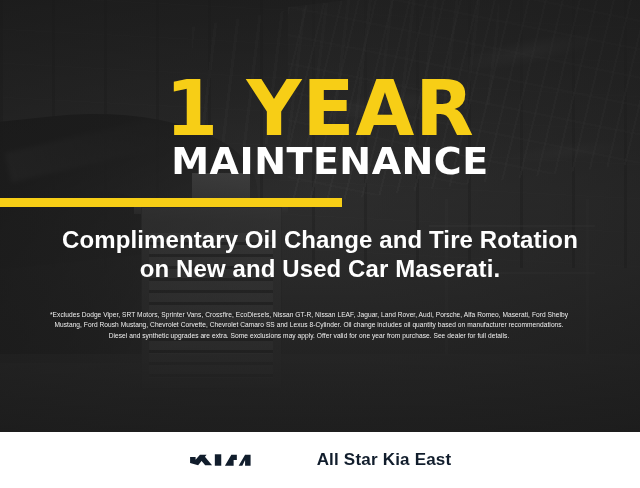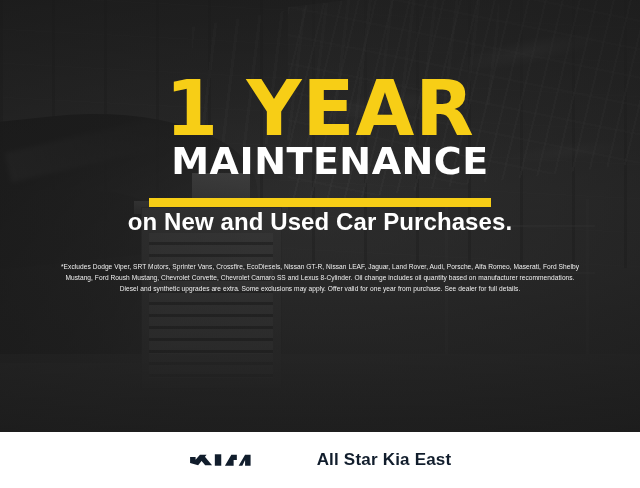--- a/index.html
+++ b/index.html
@@ -113,21 +113,21 @@
   .scrim {
     position:absolute; inset:0;
     background:
       radial-gradient(ellipse 95% 80% at 50% 45%, rgba(40,40,40,.52) 0%, rgba(26,26,26,.80) 100%),
       linear-gradient(180deg, rgba(22,22,22,.55), rgba(34,34,34,.45) 45%, rgba(24,24,24,.62));
   }
 
   
   .content {
     position:absolute; left:0; right:0; top:0; height:376px;
-    display:flex; flex-direction:column; align-items:center;
+    display:flex; flex-direction:column; 
     text-align:center;
   }
 
   .headline-year {
     margin-top:78px;
     font-size:76px;
     line-height:.82;
     font-weight:bold;
     letter-spacing:1px;
     color:#f7ce16;
@@ -214,22 +214,23 @@
 
   <div class="content">
 
     <div class="headline-year">1 YEAR</div>
 
 
     <div class="headline-sub2">MAINTENANCE</div>
 
     <div class="divider"></div>
 
-
-    <div class="promo-line">on New and Used Car Purchases.</div>
+    <div class="promo-line first">Complimentary Oil Change and Tire Rotation</div>
+
+    <div class="promo-line">on New and Used Car Maserati.</div>
 
     <div class="disclaimer">
       <p>*Excludes Dodge Viper, SRT Motors, Sprinter Vans, Crossfire, EcoDiesels, Nissan GT-R, Nissan LEAF, Jaguar, Land Rover, Audi, Porsche, Alfa Romeo, Maserati, Ford Shelby</p>
       <p>Mustang, Ford Roush Mustang, Chevrolet Corvette, Chevrolet Camaro SS and Lexus 8-Cylinder. Oil change includes oil quantity based on manufacturer recommendations.</p>
       <p>Diesel and synthetic upgrades are extra. Some exclusions may apply. Offer valid for one year from purchase. See dealer for full details.</p>
     </div>
 
   </div>
 
   <div class="footer">

